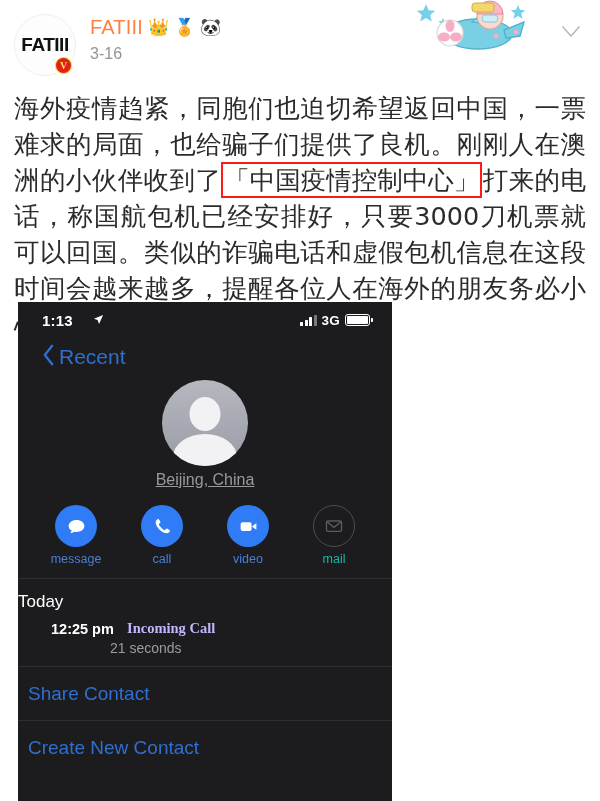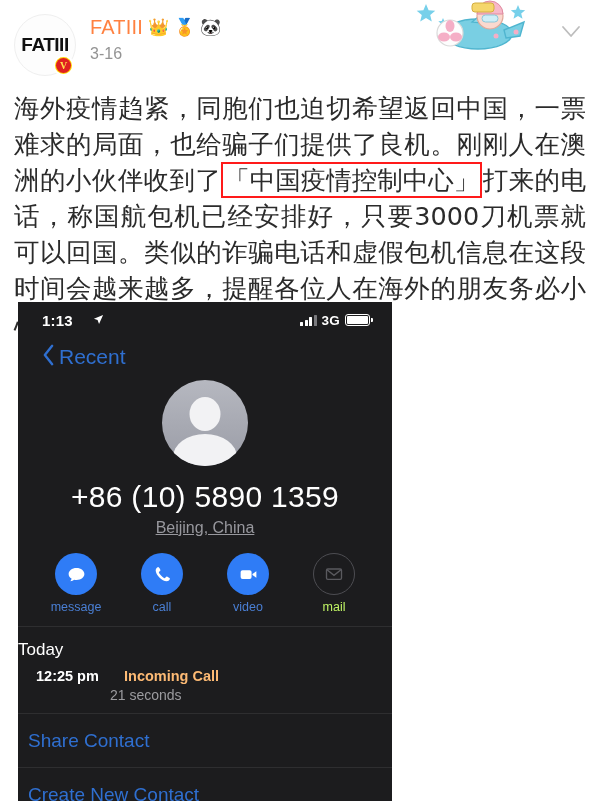--- a/index.html
+++ b/index.html
@@ -197,33 +197,33 @@
   .action-circle {
     width:42px; height:42px; border-radius:50%;
     background:#2f7cf6;
     display:flex; align-items:center; justify-content:center;
   }
   .action-circle.disabled {
     background:transparent;
     border:1.4px solid #4d4d52;
   }
   .action-label { font-size:12.5px; color:#4a7fd4; }
-  .action-label.disabled { color:#bef264; }
+  .action-label.disabled { color:#14b8a6; }
 
   .divider { height:1px; background:#2e2e30; width:100%; }
 
   
   .calllog { padding:13px 0 10px 0; }
   .calllog-title {
     font-size:17px; color:#ffffff;
     margin-bottom:8px;
   }
-  .calllog-row { display:flex; padding-left:18px; align-items:center; gap:24px; }
+  .calllog-row { display:flex; padding-left:18px; align-items:center; gap:12px;margin-left:15px; }
   .call-time { font-size:14.5px; color:#ffffff; font-weight:bold; min-width:64px; }
-  .call-type { font-size:14.5px; color:#fdba74; font-weight:bold; }
+  .call-type { font-size:14.5px; color:#c4b5fd; font-weight:bold;font-family:Liberation Serif, serif; }
   .call-dur { font-size:14px; color:#9b9b9f; padding-left:92px; margin-top:3px; }
 
   
   .link-row {
     padding:16px 0 15px 10px;
     font-size:19px;
     color:#2f6fd0;
   }
 </style>
 </head>
@@ -321,21 +321,20 @@
         </svg>
       </span>
       <span class="nav-back-label">Recent</span>
     </div>
 
     <div class="contact-hero">
       <div class="contact-avatar">
         <div class="head"></div>
         <div class="body"></div>
       </div>
-      <div class="contact-number">+86 (10) 5890 1359</div>
       <div class="contact-location">Beijing, China</div>
     </div>
 
     <div class="actions">
 
       <div class="action">
         <div class="action-circle">
           <svg viewBox="0 0 24 24" width="21" height="21">
             <path d="M12 4.5 C6.8 4.5 3 7.6 3 11.4 C3 13.6 4.3 15.5 6.3 16.7 C6.2 17.8 5.6 19 5 19.7 C6.7 19.5 8.3 18.7 9.3 17.9 C10.1 18.1 11 18.2 12 18.2 C17.2 18.2 21 15.2 21 11.4 C21 7.6 17.2 4.5 12 4.5 Z" fill="#ffffff"></path>
           </svg>

